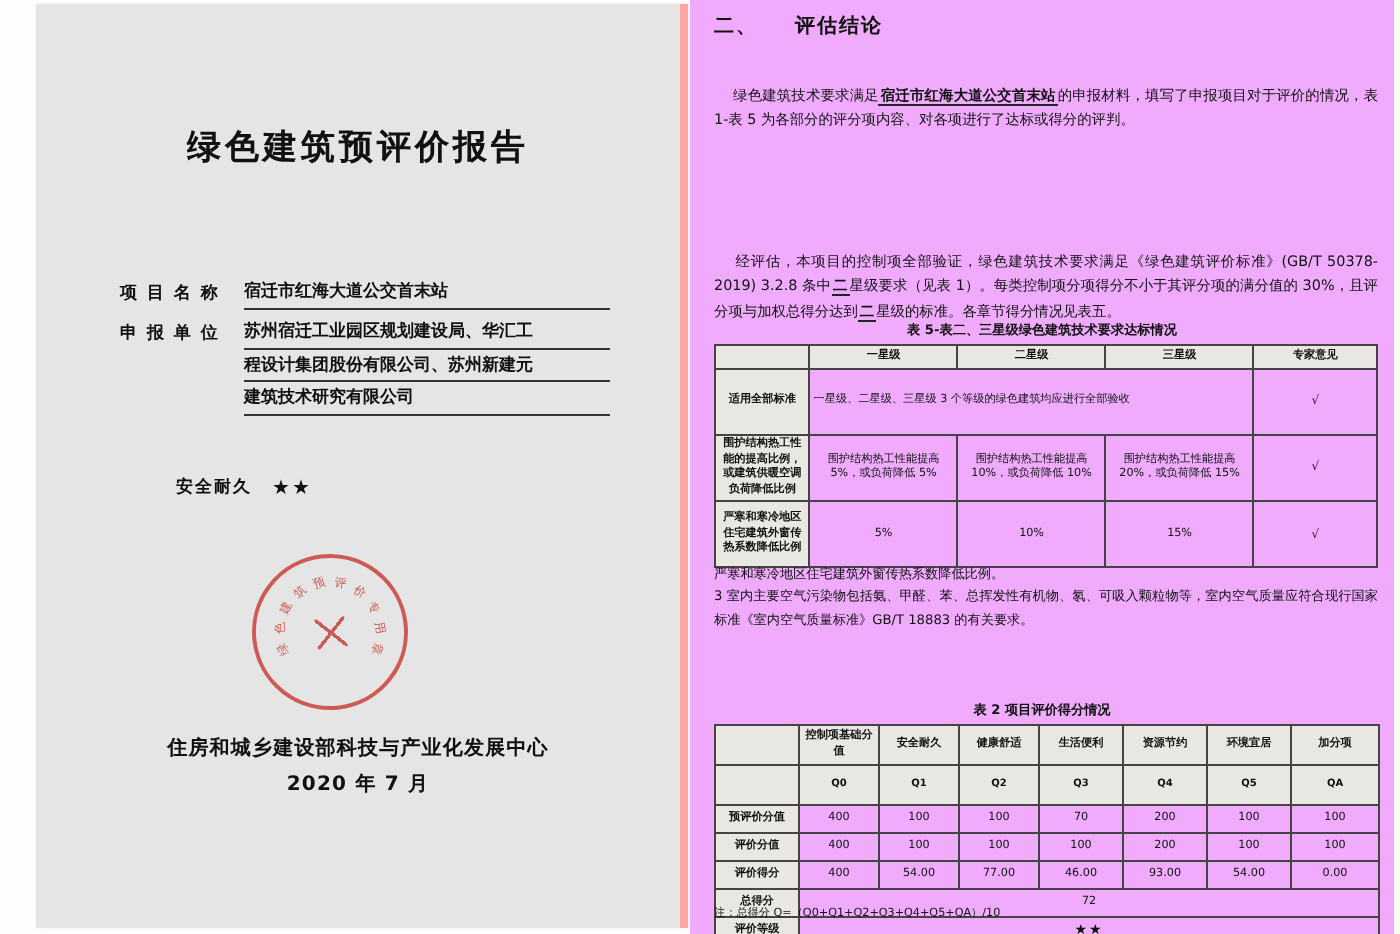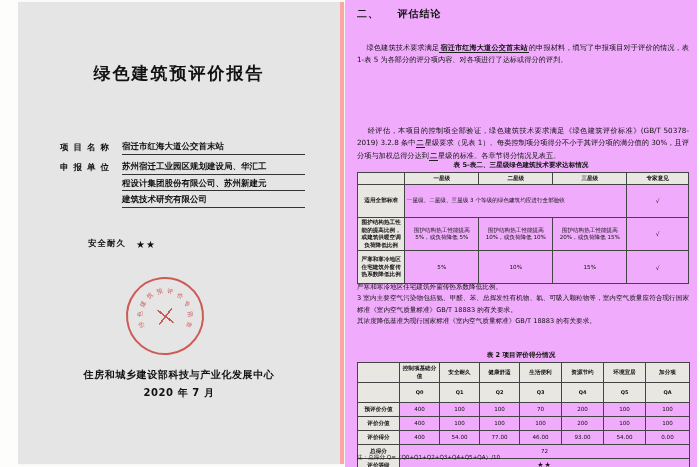--- a/index.html
+++ b/index.html
@@ -350,21 +350,20 @@
           <td>10%</td>
           <td>15%</td>
           <td class="check">√</td>
         </tr>
       </tbody>
     </table>
 
     <div class="mid-para mp">
       <div>严寒和寒冷地区住宅建筑外窗传热系数降低比例。</div>
       <div>3 室内主要空气污染物包括氨、甲醛、苯、总挥发性有机物、氡、可吸入颗粒物等，室内空气质量应符合现行国家标准《室内空气质量标准》GB/T 18883 的有关要求。</div>
-      <div>其浓度降低基准为现行国家标准《室内空气质量标准》GB/T 18883 的有关要求。</div>
     </div>
 
     <div class="tbl-cap cap2">表 2 项目评价得分情况</div>
 
     <table class="doc t2">
       <colgroup>
         <col style="width:42px">
         <col style="width:40px">
         <col style="width:40px">
         <col style="width:40px">

